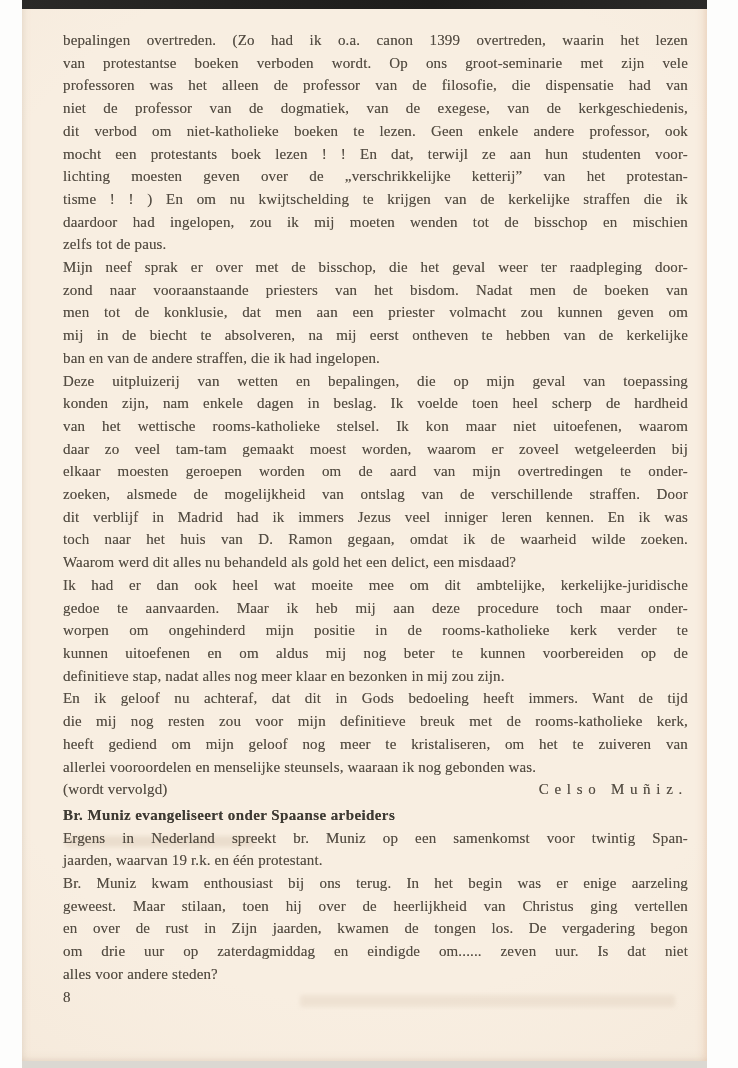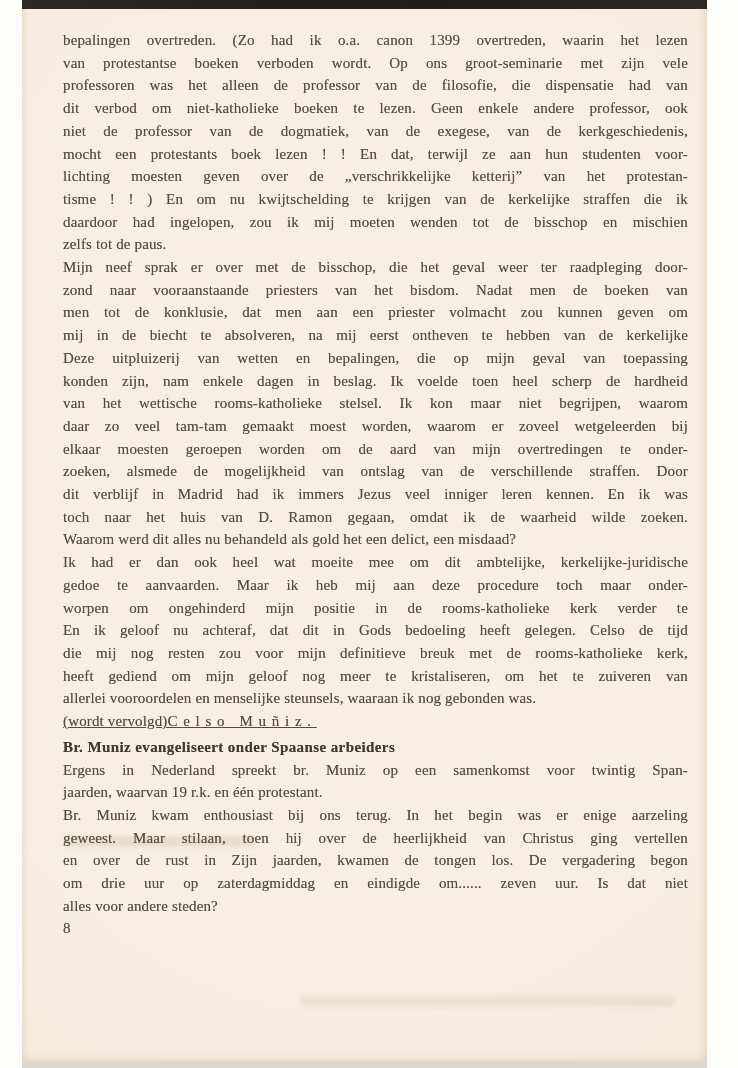--- a/index.html
+++ b/index.html
@@ -44,23 +44,22 @@
   .para { margin: 0; }
   .line {
     line-height: 22.7px;
     text-align: justify;
     text-align-last: justify;
     white-space: normal;
   }
   .line.end { text-align-last: left; }
 
   .sig-row {
-    display: flex; justify-content: flex-start; align-items: baseline;
+    display: flex; justify-content: space-between; align-items: baseline;
     line-height: 22.7px;
-    text-decoration: underline;
   }
   .sig-name { letter-spacing: 0.38em; }
 
   .section-heading {
     margin-top: 3px;
     line-height: 22.7px;
     font-weight: bold;
     color: var(--heading_ink, #3e3a33);
     letter-spacing: 0.4px;
     text-shadow: 0 0 0.6px rgba(62,58,51,0.6);
@@ -90,52 +89,55 @@
   <div class="bleed bleed-a"></div>
   <div class="bleed bleed-b"></div>
 
   <div class="content">
 
     <div>
         <div class="para">
           <div class="line">bepalingen overtreden. (Zo had ik o.a. canon 1399 overtreden, waarin het lezen</div>
           <div class="line">van protestantse boeken verboden wordt. Op ons groot-seminarie met zijn vele</div>
           <div class="line">professoren was het alleen de professor van de filosofie, die dispensatie had van</div>
+          <div class="line">niet de professor van de dogmatiek, van de exegese, van de kerkgeschiedenis,</div>
           <div class="line">dit verbod om niet-katholieke boeken te lezen. Geen enkele andere professor, ook</div>
-          <div class="line">niet de professor van de dogmatiek, van de exegese, van de kerkgeschiedenis,</div>
           <div class="line">mocht een protestants boek lezen ! ! En dat, terwijl ze aan hun studenten voor-</div>
           <div class="line">lichting moesten geven over de „verschrikkelijke ketterij” van het protestan-</div>
           <div class="line">tisme ! ! ) En om nu kwijtschelding te krijgen van de kerkelijke straffen die ik</div>
           <div class="line">daardoor had ingelopen, zou ik mij moeten wenden tot de bisschop en mischien</div>
           <div class="line end">zelfs tot de paus.</div>
         </div>
         <div class="para">
           <div class="line">Mijn neef sprak er over met de bisschop, die het geval weer ter raadpleging door-</div>
           <div class="line">zond naar vooraanstaande priesters van het bisdom. Nadat men de boeken van</div>
           <div class="line">men tot de konklusie, dat men aan een priester volmacht zou kunnen geven om</div>
           <div class="line">mij in de biecht te absolveren, na mij eerst ontheven te hebben van de kerkelijke</div>
+          <div class="line end">ban en van de andere straffen, die ik had ingelopen.</div>
         </div>
         <div class="para">
           <div class="line">Deze uitpluizerij van wetten en bepalingen, die op mijn geval van toepassing</div>
           <div class="line">konden zijn, nam enkele dagen in beslag. Ik voelde toen heel scherp de hardheid</div>
-          <div class="line">van het wettische rooms-katholieke stelsel. Ik kon maar niet begrijpen, waarom</div>
+          <div class="line">van het wettische rooms-katholieke stelsel. Ik kon maar niet uitoefenen, waarom</div>
           <div class="line">daar zo veel tam-tam gemaakt moest worden, waarom er zoveel wetgeleerden bij</div>
           <div class="line">elkaar moesten geroepen worden om de aard van mijn overtredingen te onder-</div>
           <div class="line">zoeken, alsmede de mogelijkheid van ontslag van de verschillende straffen. Door</div>
           <div class="line">dit verblijf in Madrid had ik immers Jezus veel inniger leren kennen. En ik was</div>
           <div class="line">toch naar het huis van D. Ramon gegaan, omdat ik de waarheid wilde zoeken.</div>
           <div class="line end">Waarom werd dit alles nu behandeld als gold het een delict, een misdaad?</div>
         </div>
         <div class="para">
           <div class="line">Ik had er dan ook heel wat moeite mee om dit ambtelijke, kerkelijke-juridische</div>
           <div class="line">gedoe te aanvaarden. Maar ik heb mij aan deze procedure toch maar onder-</div>
           <div class="line">worpen om ongehinderd mijn positie in de rooms-katholieke kerk verder te</div>
+          <div class="line">kunnen uitoefenen en om aldus mij nog beter te kunnen voorbereiden op de</div>
+          <div class="line end">definitieve stap, nadat alles nog meer klaar en bezonken in mij zou zijn.</div>
         </div>
         <div class="para">
-          <div class="line">En ik geloof nu achteraf, dat dit in Gods bedoeling heeft gelegen. Celso de tijd</div>
+          <div class="line">En ik geloof nu achteraf, dat dit in Gods bedoeling heeft immers. Want de tijd</div>
           <div class="line">die mij nog resten zou voor mijn definitieve breuk met de rooms-katholieke kerk,</div>
           <div class="line">heeft gediend om mijn geloof nog meer te kristaliseren, om het te zuiveren van</div>
           <div class="line end">allerlei vooroordelen en menselijke steunsels, waaraan ik nog gebonden was.</div>
         </div>
       </div>
 
     <div class="sig-row">
       <span>(wordt vervolgd)</span>
       <span class="sig-name">Celso Muñiz.</span>
     </div>

